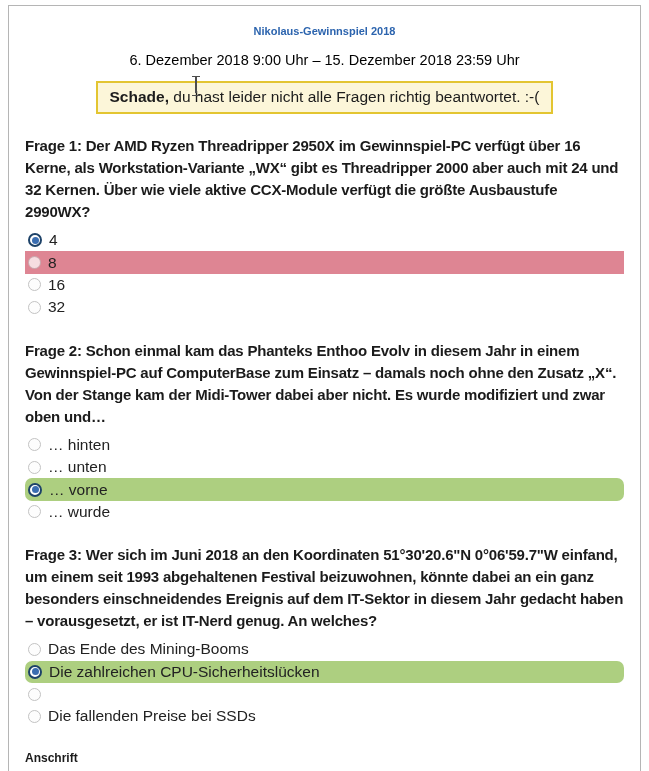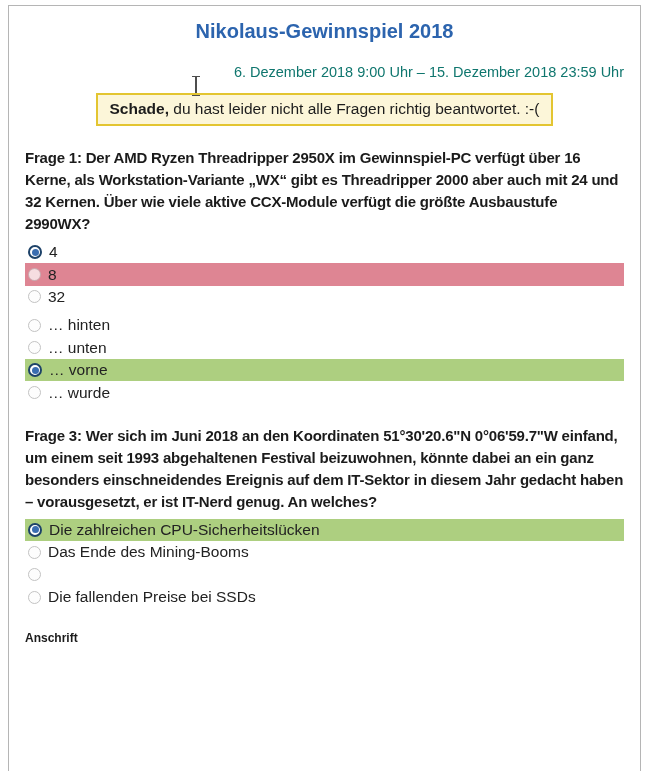--- a/index.html
+++ b/index.html
@@ -21,26 +21,26 @@
     color:#222;
   }
   .container{
     position:absolute;left:8px;top:5px;width:633px;height:800px;
     border:1px solid var(--container-border);
     background:#fff;
     padding:13px 16px 0 16px;
   }
   .title{
     margin:2px 0 0 0;
-    font-size:20px;line-height:20px;font-weight:bold;
+    font-size:11px;line-height:20px;font-weight:bold;
     text-align:center;color:var(--title-blue);
   }
   .date{
-    margin-top:23px;text-align:right;
-    font-size:14.5px;line-height:16px;color:#0f766e;
+    margin-top:11px;text-align:center;
+    font-size:14.5px;line-height:16px;color:#000000;
   }
   .alert{
     margin:13px auto 0 auto;width:fit-content;
     background:var(--alert-bg);
     border:2px solid var(--alert-border);
     padding:4px 12px 5px 12px;
     font-size:15.5px;line-height:20px;color:#1c1c1c;
   }
   .q-text{
     margin:21px 0 0 0;
@@ -48,21 +48,21 @@
     letter-spacing:-0.2px;color:#1b1b1b;
   }
   .options{margin-top:6px;}
   .opt-row{
     display:flex;align-items:center;gap:7px;
     height:22.4px;padding-left:3px;
     font-size:15.5px;color:#222;
     cursor:default;
   }
   .opt-row.hl-red{background:var(--highlight-red);}
-  .opt-row.hl-green{background:var(--highlight-green);}
+  .opt-row.hl-green{background:var(--highlight-green);border-radius:7px;}
   .radio{
     flex:none;width:13px;height:13px;border-radius:50%;
     border:1px solid #c3c3c3;background:#fdfdfd;position:relative;
   }
   .opt-row.hl-red .radio:not(.checked){
     background:rgba(255,255,255,.72);border-color:rgba(120,80,88,.35);
   }
   .radio.checked{
     width:14px;height:14px;border:2px solid var(--radio-ring);background:#fff;
   }
@@ -100,26 +100,31 @@
       <div class="opt-row">
         <span class="radio checked"></span>
         <span class="opt-label">4</span>
       </div>
       <div class="opt-row hl-red">
         <span class="radio"></span>
         <span class="opt-label">8</span>
       </div>
       <div class="opt-row">
         <span class="radio"></span>
+        <span class="opt-label">16</span>
+      </div>
+      <div class="opt-row">
+        <span class="radio"></span>
         <span class="opt-label">32</span>
       </div>
     </div>
   </section>
 
   <section>
+    <p class="q-text">Frage 2: Schon einmal kam das Phanteks Enthoo Evolv in diesem Jahr in einem Gewinnspiel-PC auf ComputerBase zum Einsatz – damals noch ohne den Zusatz „X“. Von der Stange kam der Midi-Tower dabei aber nicht. Es wurde modifiziert und zwar oben und…</p>
     <div class="options">
       <div class="opt-row">
         <span class="radio"></span>
         <span class="opt-label">… hinten</span>
       </div>
       <div class="opt-row">
         <span class="radio"></span>
         <span class="opt-label">… unten</span>
       </div>
       <div class="opt-row hl-green">
@@ -129,27 +134,27 @@
       <div class="opt-row">
         <span class="radio"></span>
         <span class="opt-label">… wurde</span>
       </div>
     </div>
   </section>
 
   <section>
     <p class="q-text">Frage 3: Wer sich im Juni 2018 an den Koordinaten 51°30'20.6"N 0°06'59.7"W einfand, um einem seit 1993 abgehaltenen Festival beizuwohnen, könnte dabei an ein ganz besonders einschneidendes Ereignis auf dem IT-Sektor in diesem Jahr gedacht haben – vorausgesetzt, er ist IT-Nerd genug. An welches?</p>
     <div class="options">
+      <div class="opt-row">
+        <span class="radio"></span>
+        <span class="opt-label">Das Ende des Mining-Booms</span>
+      </div>
       <div class="opt-row hl-green">
         <span class="radio checked"></span>
         <span class="opt-label">Die zahlreichen CPU-Sicherheitslücken</span>
-      </div>
-      <div class="opt-row">
-        <span class="radio"></span>
-        <span class="opt-label">Das Ende des Mining-Booms</span>
       </div>
       <div class="opt-row">
         <span class="radio"></span>
       </div>
       <div class="opt-row">
         <span class="radio"></span>
         <span class="opt-label">Die fallenden Preise bei SSDs</span>
       </div>
     </div>
   </section>

